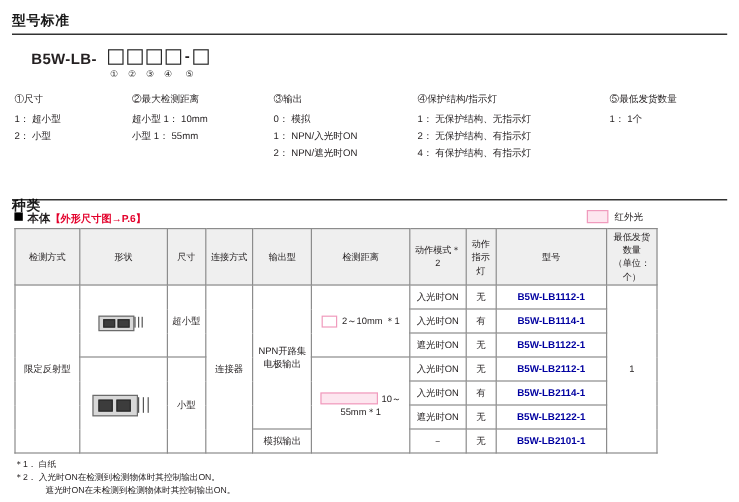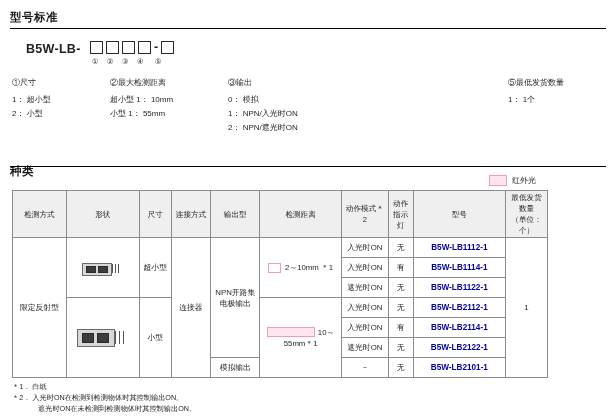--- a/index.html
+++ b/index.html
@@ -289,31 +289,40 @@
       <div class="lrow">小型  1： 55mm</div>
     </div>
 
     <div class="lcol" style="left:228px; top:0;">
       <div class="ltitle">③输出</div>
       <div class="lrow">0： 模拟</div>
       <div class="lrow">1： NPN/入光时ON</div>
       <div class="lrow">2： NPN/遮光时ON</div>
     </div>
 
+    <div class="lcol" style="left:348px; top:0;">
+      <div class="ltitle">④保护结构/指示灯</div>
+      <div class="lrow">1： 无保护结构、无指示灯</div>
+      <div class="lrow">2： 无保护结构、有指示灯</div>
+      <div class="lrow">4： 有保护结构、有指示灯</div>
+    </div>
 
     <div class="lcol" style="left:508px; top:0;">
       <div class="ltitle">⑤最低发货数量</div>
       <div class="lrow">1： 1个</div>
     </div>
 
   </div>
 
   <div class="sec-head" style="top:148px;margin-top:16px;">种类</div>
   <div class="sec-rule" style="top:166px;"></div>
 
+  <div class="body-label">
+    <span class="sq"></span><span>本体</span><span class="lnk">【外形尺寸图→P.6】</span>
+  </div>
 
   <div class="ir-legend">
     <span class="ir-swatch"></span>
     <span>红外光</span>
   </div>
 
   <table class="spec">
     <colgroup>
       <col class="colw1">
         <col class="colw2">

